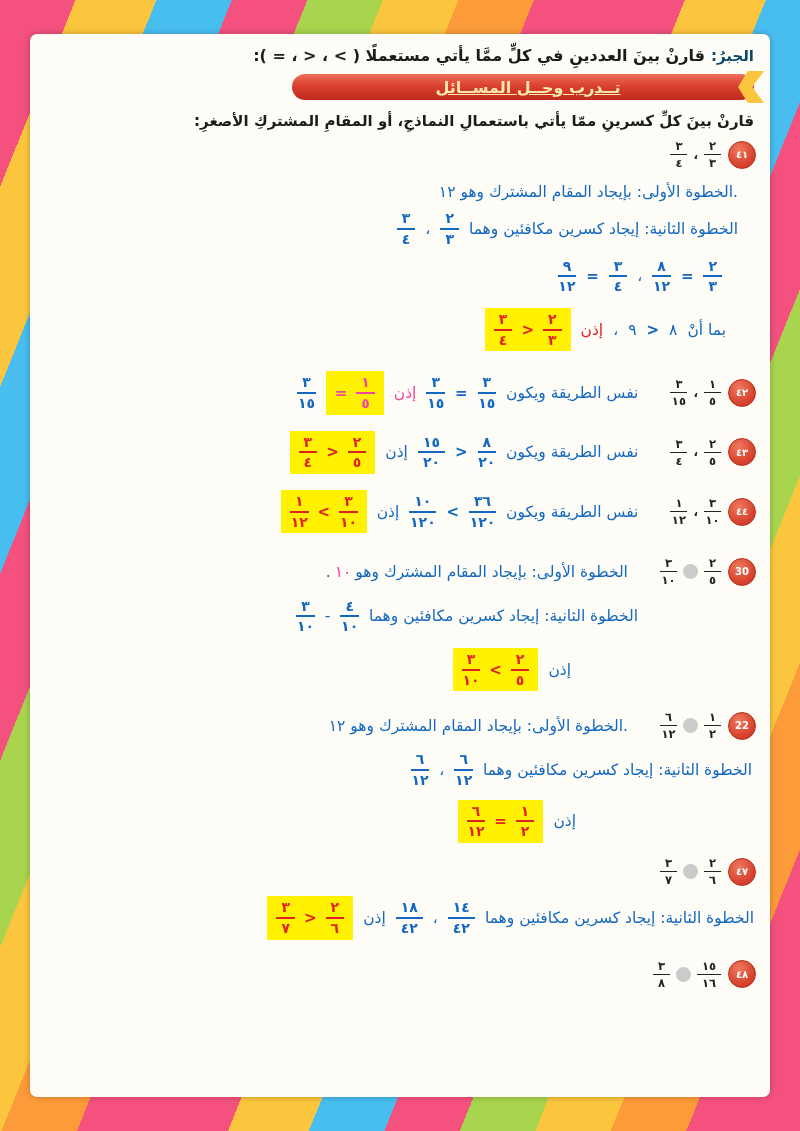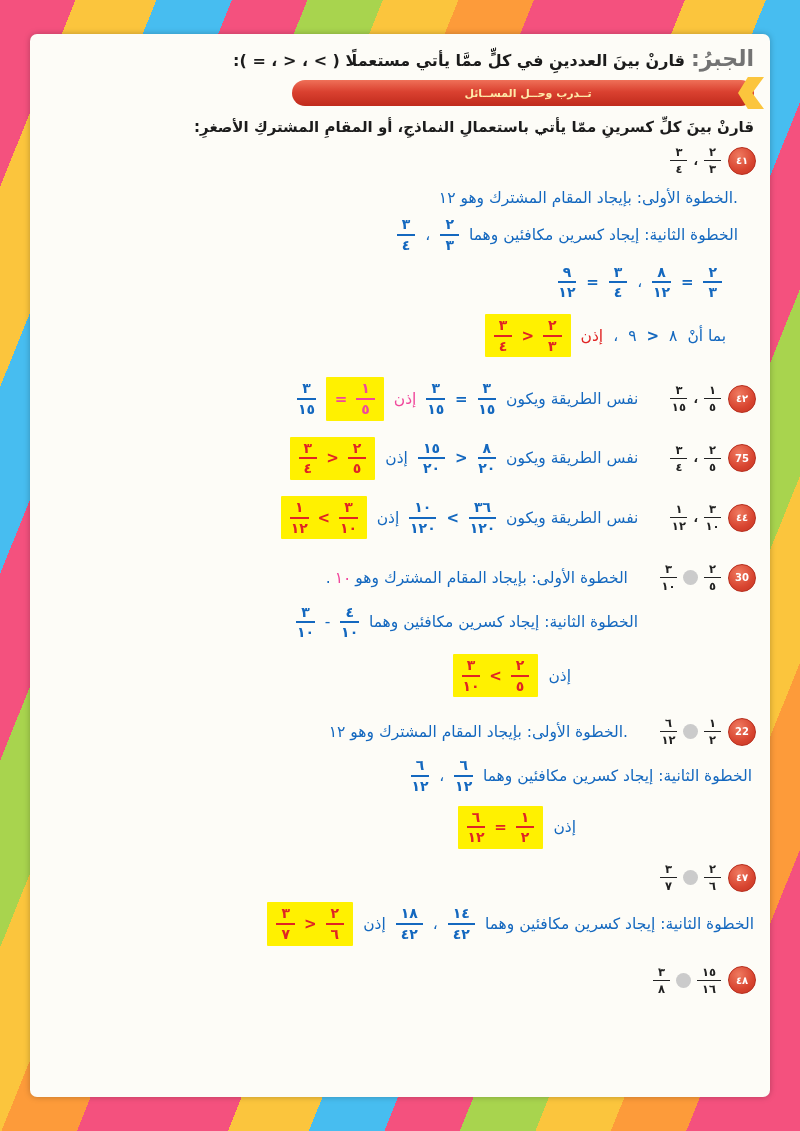--- a/index.html
+++ b/index.html
@@ -10,25 +10,25 @@
       #f4517e 0 70px,#fbc53d 70px 145px,#47bdf0 145px 215px,
       #f4517e 215px 285px,#a8d44e 285px 355px,#fbc53d 355px 425px,
       #fd9b3a 425px 495px,#f4517e 495px 565px);
   }
   .page{
     position:absolute;left:30px;right:30px;top:34px;bottom:34px;
     background:#fdfcf7;border-radius:7px;box-shadow:0 0 6px rgba(0,0,0,.25);
     padding:12px 14px 10px 12px;box-sizing:border-box;direction:rtl;
   }
   .hdr{display:flex;direction:rtl;align-items:baseline;gap:6px;font-size:16px;color:#1c1c1c;font-weight:bold;padding-right:2px;}
-  .hdr .lbl{color:#737373;font-size:22px;}
+  .hdr .lbl{color:#0c4a6e;font-size:15px;}
   .banner{position:relative;width:462px;height:26px;margin:9px 2px 0 auto;
     background:linear-gradient(180deg,#ef7058 0%,#da4130 45%,#c02a1c 100%);
     border-radius:14px;display:flex;align-items:center;justify-content:center;}
-  .banner .btxt{color:#ffe9a8;font-size:11px;font-weight:bold;letter-spacing:1px;padding-left:10px;}
+  .banner .btxt{color:#ffe9a8;font-size:16px;font-weight:bold;letter-spacing:1px;padding-left:10px;text-decoration:underline;}
   .banner .arrow{position:absolute;right:-10px;top:-3px;width:26px;height:32px;background:#fbc53d;
     clip-path:polygon(100% 0,38% 0,0 50%,38% 100%,100% 100%,55% 50%);}
   .instr{font-size:15px;color:#1c1c1c;font-weight:bold;text-align:right;margin:12px 2px 0 0;}
 
   .itemhead{display:flex;direction:ltr;align-items:center;gap:7px;}
   .qnum{width:26px;height:26px;border-radius:50%;flex:0 0 26px;
     background:radial-gradient(circle at 38% 30%,#ef7a60,#d84530 60%,#c53322 100%);
     border:1px solid #b72d1c;color:#fff;font-size:10px;font-weight:bold;
     display:flex;align-items:center;justify-content:center;}
   .gdot{width:15px;height:15px;border-radius:50%;background:#cbcbcb;display:inline-block;}
@@ -213,21 +213,21 @@
           <span class="frac black">
             <span class="num">٣</span>
             <span class="den">٤</span>
           </span>
           <span class="mtx black">،</span>
           <span class="frac black">
             <span class="num">٢</span>
             <span class="den">٥</span>
           </span>
         </span>
-      <span class="qnum">75</span>
+      <span class="qnum">٤٣</span>
     </div>
   </div>
   <div class="row samerow" style="margin-top:16px;">
     <div class="line">
         <span class="hl">
           <span class="frac red">
             <span class="num">١</span>
             <span class="den">١٢</span>
           </span>
           <span class="sym red">&lt;</span>

